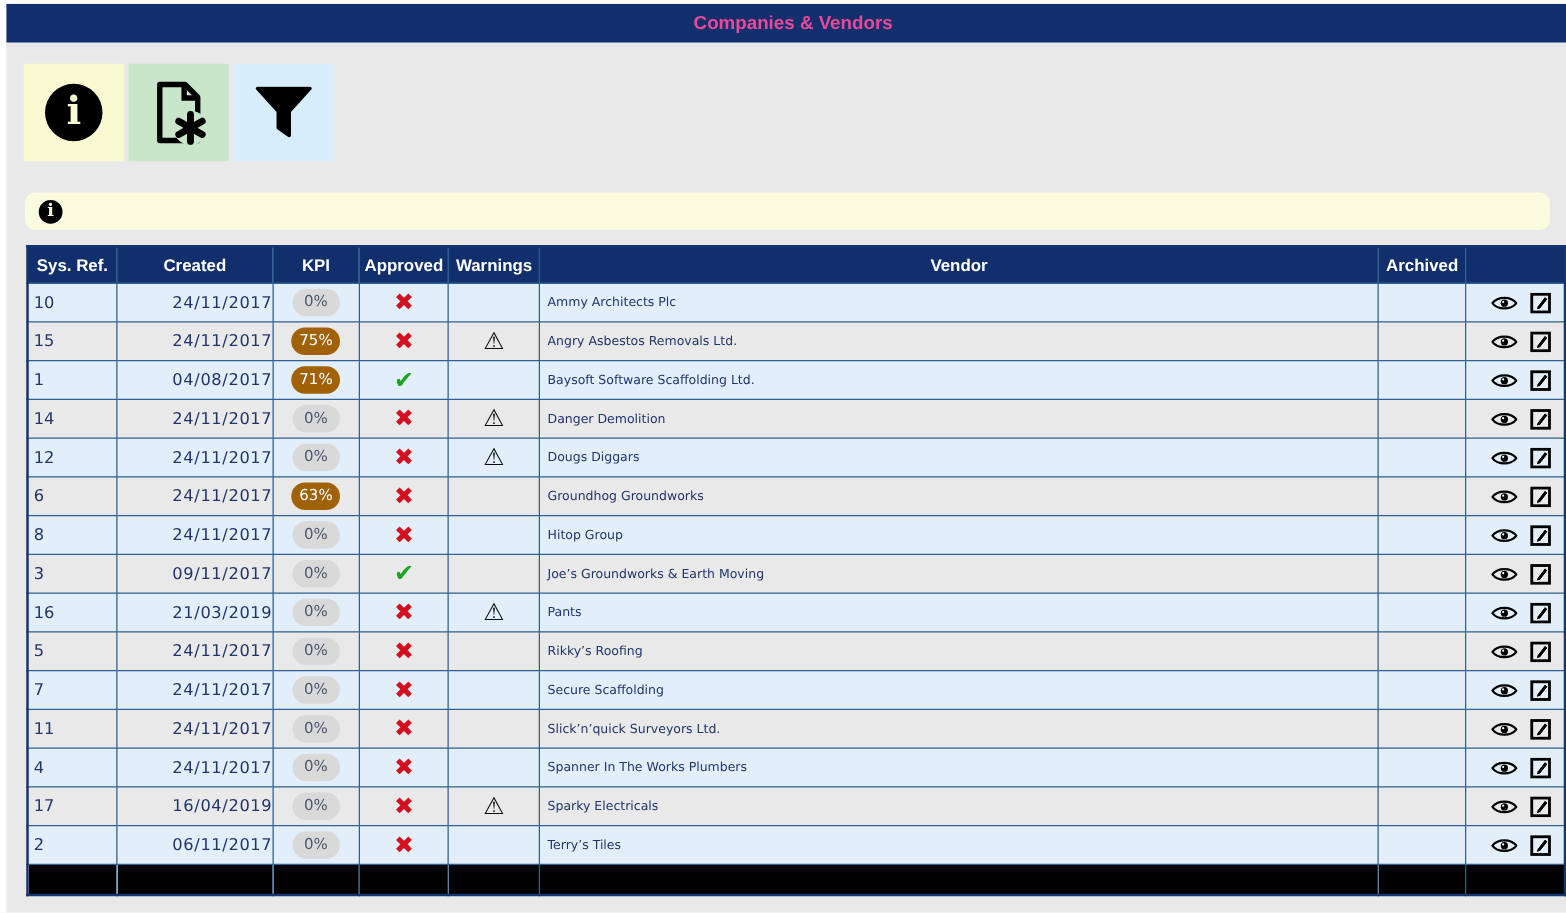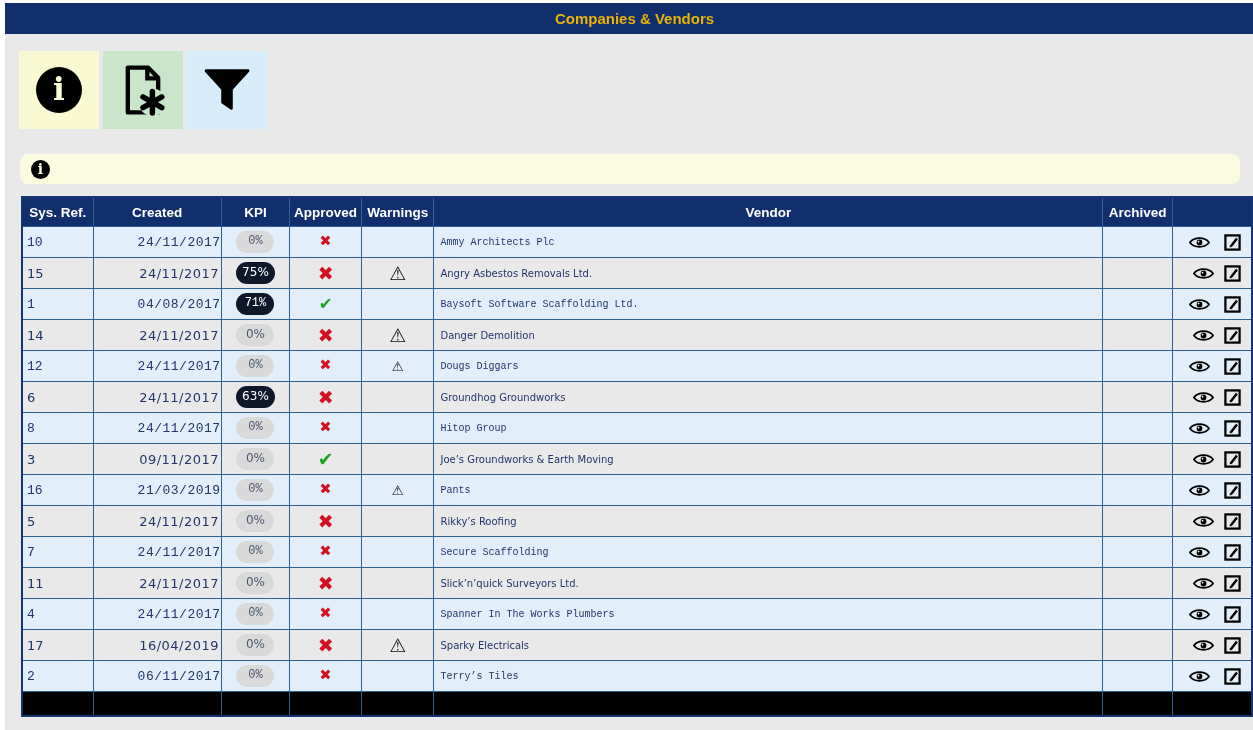--- a/index.html
+++ b/index.html
@@ -1,19 +1,19 @@
 <!DOCTYPE html>
 <html><head>
 <meta charset="utf-8">
 <style>
   html,body{margin:0;padding:0;background:#ffffff;width:1253px;height:730px;
     font-family:"DejaVu Sans",sans-serif;-webkit-font-smoothing:antialiased;}
   .frame{position:absolute;left:5px;top:3px;width:1248px;height:727px;background:#e9e9e9;overflow:hidden;}
   
-  .titlebar{height:31px;background:#112f6d;color:#eab308;display:flex;align-items:center;justify-content:center;
+  .titlebar{height:31px;background:#112f6d;color:#ec4899;display:flex;align-items:center;justify-content:center;
     font-family:"Liberation Sans",sans-serif;font-weight:bold;font-size:15px;padding-left:11px;}
   
   .toolbar{position:absolute;left:14px;top:48px;display:flex;gap:4px;}
   .tbtn{width:80px;height:78px;border:none;display:flex;align-items:center;justify-content:center;cursor:pointer;padding:0;}
   .tbtn.yellow{background:#fafad2;}
   .tbtn.green{background:#c9e6ca;}
   .tbtn.blue{background:#d8edfb;}
   .info-disc{width:46px;height:46px;border-radius:50%;background:#000;display:flex;align-items:center;justify-content:center;
     font-family:"DejaVu Serif",serif;font-weight:bold;font-size:31px;color:#fafad2;line-height:1;padding-bottom:2px;box-sizing:border-box;}
   
@@ -23,30 +23,30 @@
     font-family:"DejaVu Serif",serif;font-weight:bold;font-size:14px;color:#fbfbdf;line-height:1;flex:0 0 auto;}
   .infobar .msg{font-size:13.5px;color:#232323;}
   
   .tablewrap{position:absolute;left:16px;top:193px;}
   table{border-collapse:collapse;table-layout:fixed;}
   table,td,th{border:1px solid #2e6093;}
   table{border:2px solid #14356f;}
   th{height:28px;background:#112f6d;color:#fff;font-family:"Liberation Sans",sans-serif;
     font-weight:bold;font-size:13.5px;text-align:center;padding:0;margin-left:48px;}
   td{height:30px;padding:0;font-size:13px;color:#22356b;overflow:hidden;white-space:nowrap;}
-  tbody tr.odd{background:#e2effb;font-family:Liberation Mono, monospace;}
+  tbody tr.odd{background:#e2effb;}
   tbody tr.even{background:#e9e9e9;}
   .c-sysref{text-align:left;padding-left:4px;}
   .c-created{text-align:center;letter-spacing:0.5px;padding-left:44px;}
   .c-kpi,.c-approved,.c-warn,.c-archived{text-align:center;}
   .c-vendor{text-align:left;padding-left:6px;font-size:10px;}
   .c-actions{text-align:right;padding-right:10px;}
   .badge{display:inline-block;min-width:26px;padding:4px 6px;border-radius:11px;font-size:12px;text-align:center;line-height:1.1;}
   .badge.gray{background:#d9d9d9;color:#4c5870;}
-  .badge.orange{background:#0f172a;color:#ffffff;}
+  .badge.orange{background:#a16207;color:#ffffff;}
   .appr{font-size:19px;font-weight:bold;line-height:1;}
   .appr.yes{color:#1ca51c;}
   .appr.no{color:#d31020;}
   .warn{font-size:19px;color:#0b0b0b;line-height:1;}
   .act{display:inline-block;vertical-align:middle;margin-left:6px;cursor:pointer;line-height:0;}
   tfoot td{height:23px;background:#010101;}
   col.w-sysref{width:73px;} col.w-created{width:93px;} col.w-kpi{width:70px;}
   col.w-approved{width:72px;} col.w-warn{width:73px;} col.w-vendor{width:690px;}
   col.w-archived{width:70px;} col.w-actions{width:80px;}
 </style>

